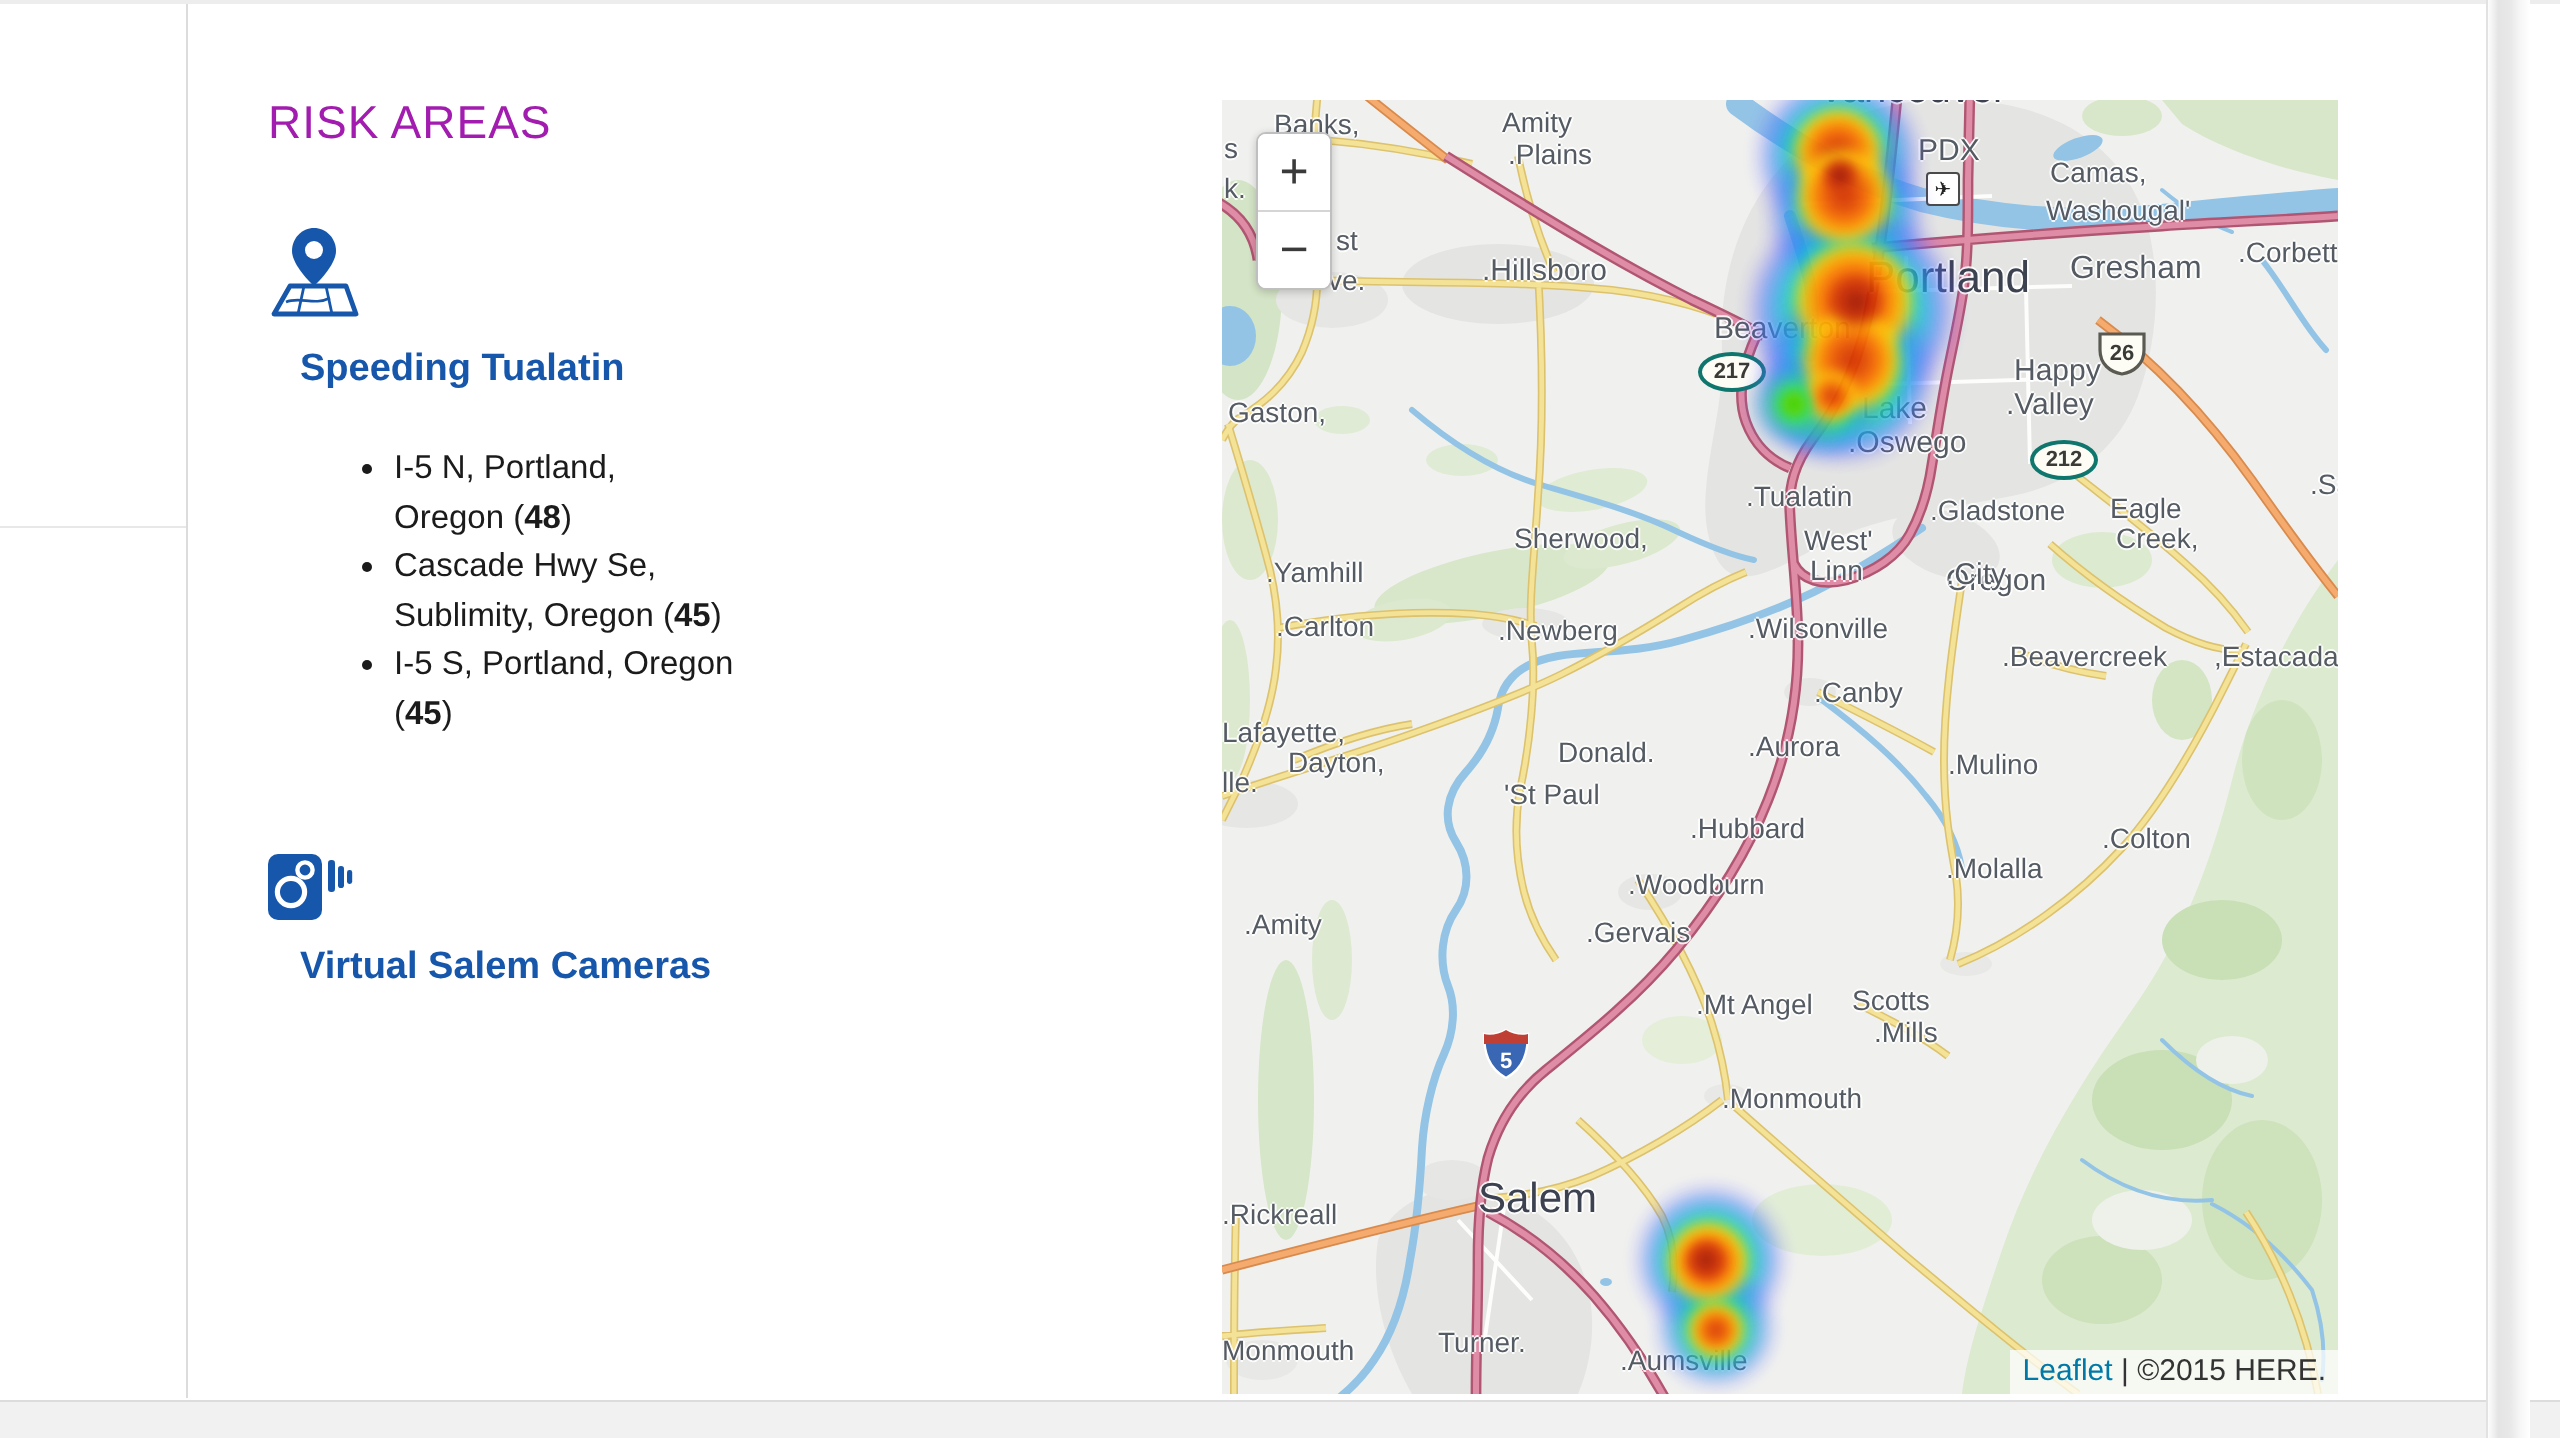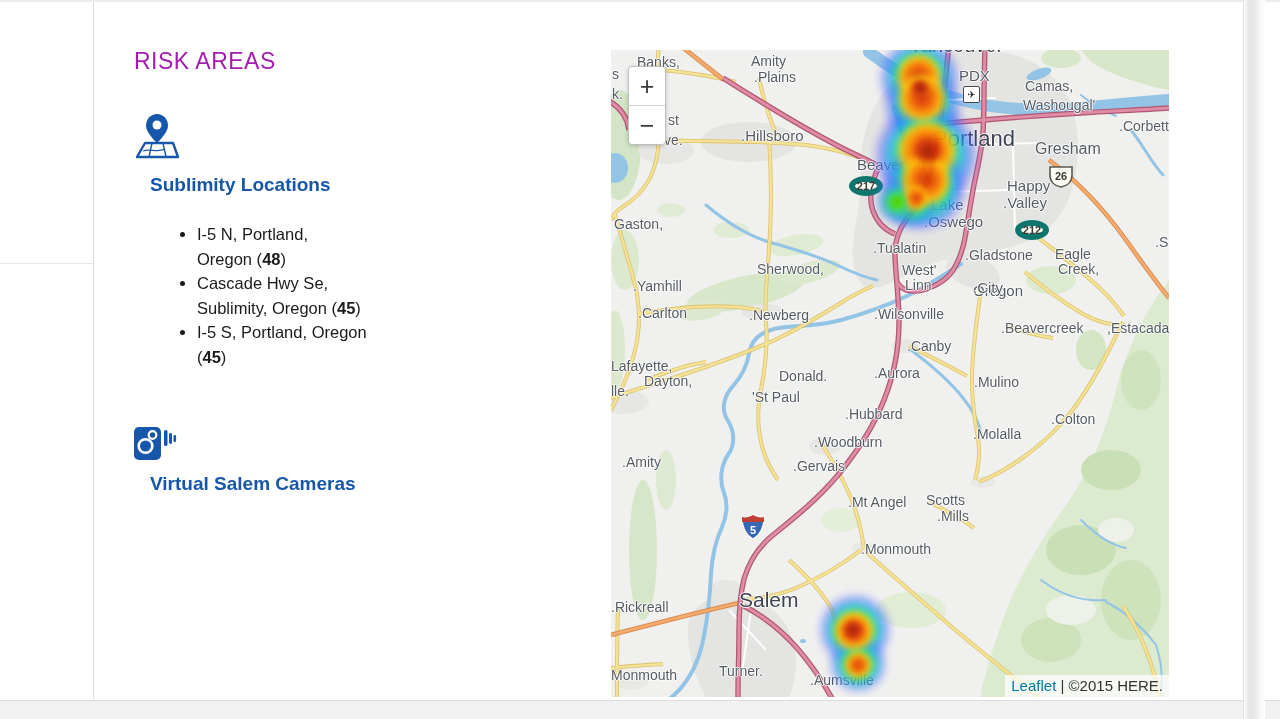--- a/index.html
+++ b/index.html
@@ -33,21 +33,21 @@
   .heat-hot{background:radial-gradient(closest-side,#9d1500 0%,#c62800 45%,rgba(214,52,0,.5) 80%,rgba(214,52,0,0) 100%);filter:blur(2px);}
   .heat-green{background:radial-gradient(closest-side,#1ecb00 0%,#63d800 45%,rgba(0,210,120,.7) 75%,rgba(0,210,120,0) 100%);filter:blur(2px);}
   .zoom-ctrl{position:absolute;left:17px;top:16px;width:36px;background:#fff;border:1px solid rgba(0,0,0,.25);
     border-radius:5px;box-shadow:0 1px 4px rgba(0,0,0,.2);overflow:hidden;z-index:30;}
   .zoom-btn{width:36px;height:38px;display:flex;align-items:center;justify-content:center;
     font-size:25px;color:#3a3a3a;cursor:pointer;background:#fff;}
   .zoom-btn:first-child{border-bottom:1px solid #d5d5d5;}
   .attribution{position:absolute;right:0;bottom:0;background:rgba(255,255,255,.72);
     padding:2px 6px 3px;font-size:15px;color:#333;z-index:31;white-space:nowrap;}
   .attribution .lf{color:#0078a8;text-decoration:none;cursor:pointer;}
-  .shield-oval{position:absolute;width:34px;height:20px;background:#fdfdf6;border:6px solid #0f766e;
+  .shield-oval{position:absolute;width:34px;height:20px;background:#fdfdf6;border:2px solid #0f766e;
     border-radius:50%;box-sizing:border-box;display:flex;align-items:center;justify-content:center;
     font-size:11px;font-weight:bold;color:#3a3a36;z-index:6;}
   .shield-svg{position:absolute;z-index:6;}
   .airport{position:absolute;width:17px;height:17px;background:#fff;border:1.5px solid #4a4a4a;border-radius:2px;
     box-sizing:border-box;display:flex;align-items:center;justify-content:center;font-size:10px;color:#222;z-index:6;}
   #label-layer{position:absolute;left:0;top:0;width:100%;height:100%;z-index:5;padding-left:48px;}
   #heat-layer{position:absolute;left:0;top:0;width:100%;height:100%;z-index:10;pointer-events:none;opacity:.94;}
 </style>
 </head>
 <body>
@@ -59,21 +59,21 @@
 <div class="page-title">RISK AREAS</div>
 
 <svg class="icon-abs" style="left:133px;top:112px" width="48" height="48" viewBox="0 0 48 48">
   <path d="M4,45 L12,31 L40,31 L45,45 Z" fill="none" stroke="#1757ab" stroke-width="2.4" stroke-linejoin="round"></path>
   <path d="M19,31 L16,45 M30,31 L33,45" stroke="#1757ab" stroke-width="1.4" fill="none"></path>
   <path d="M10,39 C17,36 24,41 32,37" stroke="#1757ab" stroke-width="1.3" fill="none"></path>
   <path d="M24,2 C18,2 13,7 13,13.5 C13,21 24,31 24,31 C24,31 35,21 35,13.5 C35,7 30,2 24,2 Z" fill="#1757ab"></path>
   <circle cx="24" cy="13" r="4.5" fill="#fff"></circle>
 </svg>
 
-<div class="section-heading" id="speeding-heading">Sublimity Locations</div>
+<div class="section-heading" id="speeding-heading">Speeding Tualatin</div>
 
 <ul class="risk-list">
   <li>
     <span>I-5 N, Portland,</span><br>
     <span>Oregon (</span><b>48</b><span>)</span>
   </li>
   <li>
     <span>Cascade Hwy Se,</span><br>
     <span>Sublimity, Oregon (</span><b>45</b><span>)</span>
   </li>
@@ -174,24 +174,24 @@
       <span class="mlabel" style="left: 414px; top: 28px;">Camas,</span>
       <span class="mlabel" style="left: 412px; top: 47px;">Washougal'</span>
       <span class="mlabel" style="left: 508px; top: 68px;">.Corbett</span>
       <span class="mlabel" style="left: 130px; top: 77px; font-size: 15px;">.Hillsboro</span>
       <span class="mlabel" style="left: 57px; top: 62px;">st</span>
       <span class="mlabel" style="left: 53px; top: 82px;">ve.</span>
       <span class="mlabel" style="left: 1px; top: 16px;">s</span>
       <span class="mlabel" style="left: 1px; top: 36px;">k.</span>
       <span class="mlabel" style="left: 246px; top: 106px; font-size: 15px;">Beaverton</span>
       <span class="mlabel dark" style="left: 322px; top: 76px; font-size: 22px;">Portland</span>
-      <span class="mlabel" style="left: 424px; top: 90px; font-size: 16px;">Gresham</span>
+      <span class="mlabel" style="left: 424px; top: 76px; font-size: 16px;">Gresham</span>
       <span class="mlabel" style="left: 396px; top: 127px; font-size: 15px;">Happy</span>
       <span class="mlabel" style="left: 392px; top: 144px; font-size: 15px;">.Valley</span>
-      <span class="mlabel" style="left: 3px; top: 166px;">Gaston,</span>
+      <span class="mlabel" style="left: 3px; top: 148px;">Gaston,</span>
       <span class="mlabel" style="left: 320px; top: 146px; font-size: 15px;">Lake</span>
       <span class="mlabel" style="left: 313px; top: 163px; font-size: 15px;">.Oswego</span>
       <span class="mlabel" style="left: 262px; top: 190px;">.Tualatin</span>
       <span class="mlabel" style="left: 354px; top: 197px;">.Gladstone</span>
       <span class="mlabel" style="left: 444px; top: 196px;">Eagle</span>
       <span class="mlabel" style="left: 447px; top: 211px;">Creek,</span>
       <span class="mlabel" style="left: 544px; top: 184px;">.Sandy</span>
       <span class="mlabel" style="left: 146px; top: 211px;">Sherwood,</span>
       <span class="mlabel" style="left: 291px; top: 212px;">West'</span>
       <span class="mlabel" style="left: 294px; top: 227px;">Linn</span>

